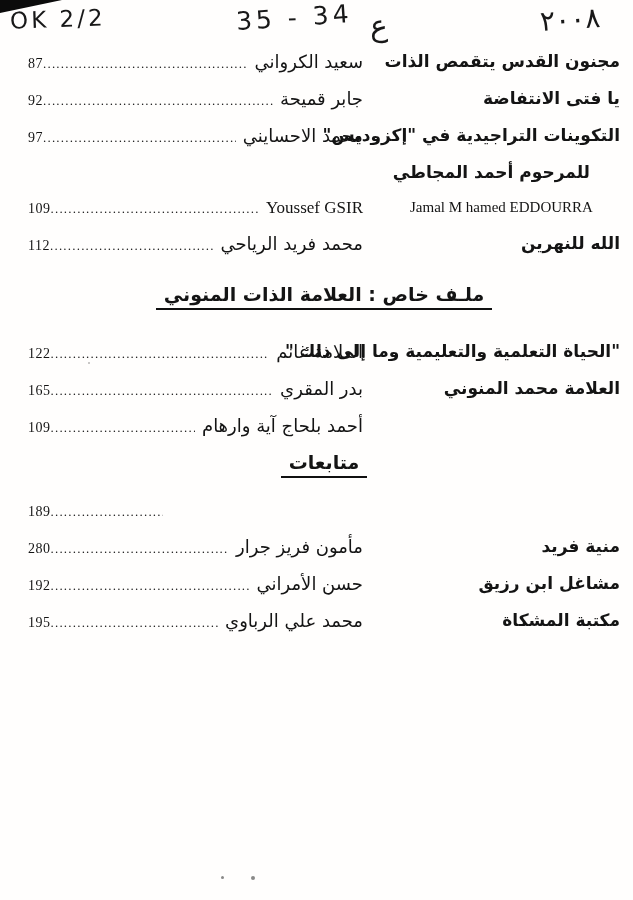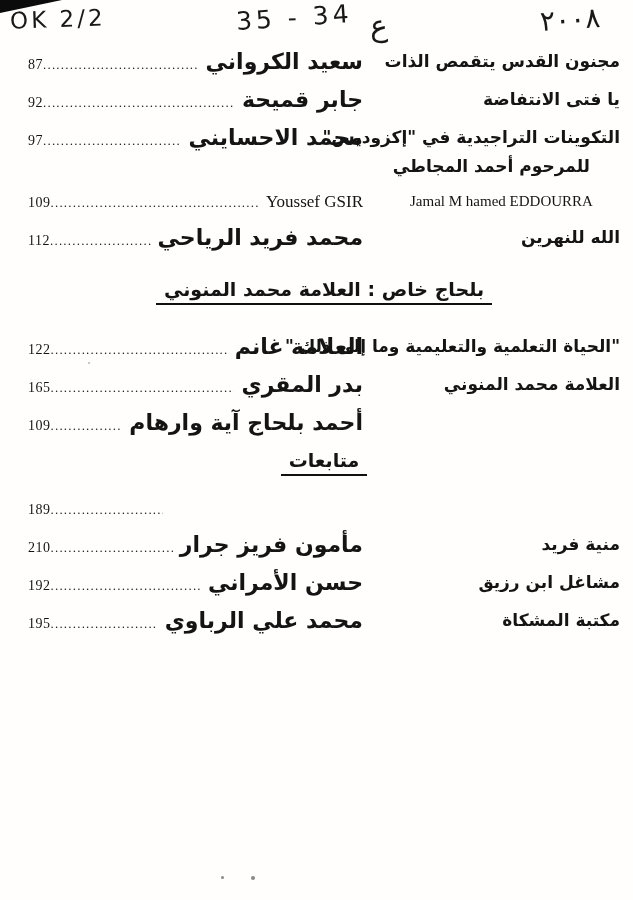--- a/index.html
+++ b/index.html
@@ -43,34 +43,34 @@
   }
   .dots {
     flex:1 1 auto; overflow:hidden; white-space:nowrap;
     font-family:"Liberation Serif", serif;
     font-size:13px; line-height:23px; letter-spacing:1.2px;
     color:#1c1c1c;
   }
   .dots.short { flex:0 0 auto; width:112px; }
   .author {
     flex:none; margin-left:7px;
-    direction:rtl; font-weight:bold;
-    font-size:22px; line-height:23px;
+    direction:rtl; font-weight:normal;
+    font-size:18px; line-height:23px;
   }
   .author.latin {
     font-family:"Liberation Serif", serif;
     font-weight:normal; font-size:17px; direction:ltr;
   }
   .titlecell {
     flex:1 1 auto; min-width:0;
     direction:rtl; text-align:right;
     font-weight:bold; font-size:17px; line-height:23px;
     white-space:nowrap;
   }
-  .titlecell .t2 { margin-top:6px; padding-right:30px; }
+  .titlecell .t2 { margin-top:14px; padding-right:30px; }
   .titlecell .t1.latin {
     direction:ltr; font-family:Liberation Serif, serif;
     font-weight:normal; padding-right:46px; font-size:15px;
   }
   .hdr-wrap { text-align:center; }
   .hdr-wrap.s1 { margin:26px 0 30px; }
   .hdr-wrap.s2 { margin:12px 0 22px; }
   .hdr {
     display:inline-block;
     font-size:19px; font-weight:bold;
@@ -139,21 +139,21 @@
       <div class="row">
         <div class="left">
           <span class="pg">112</span>
           <span class="dots">......................................................................................................................................................</span>
           <span class="author">محمد فريد الرياحي</span>
         </div>
         <div class="titlecell">
           <div class="t1">الله للنهرين</div>
         </div>
       </div>
-      <div class="hdr-wrap s1"><span class="hdr">بلحاج خاص : العلامة محمد المنوني</span></div>
+      <div class="hdr-wrap s1"><span class="hdr">ملـف خاص : العلامة الذات المنوني</span></div>
       <div class="row">
         <div class="left">
           <span class="pg">122</span>
           <span class="dots">......................................................................................................................................................</span>
           <span class="author">العلامة غانم</span>
         </div>
         <div class="titlecell">
           <div class="t1">"الحياة التعلمية والتعليمية وما إلى ذلك "</div>
         </div>
       </div>
@@ -176,21 +176,21 @@
       </div>
       <div class="hdr-wrap s2"><span class="hdr">متابعات</span></div>
       <div class="row">
         <div class="left">
           <span class="pg">189</span>
           <span class="dots short">......................................................................................................................................................</span>
         </div>
       </div>
       <div class="row">
         <div class="left">
-          <span class="pg">210</span>
+          <span class="pg">280</span>
           <span class="dots">......................................................................................................................................................</span>
           <span class="author">مأمون فريز جرار</span>
         </div>
         <div class="titlecell">
           <div class="t1">منية فريد</div>
         </div>
       </div>
       <div class="row">
         <div class="left">
           <span class="pg">192</span>

